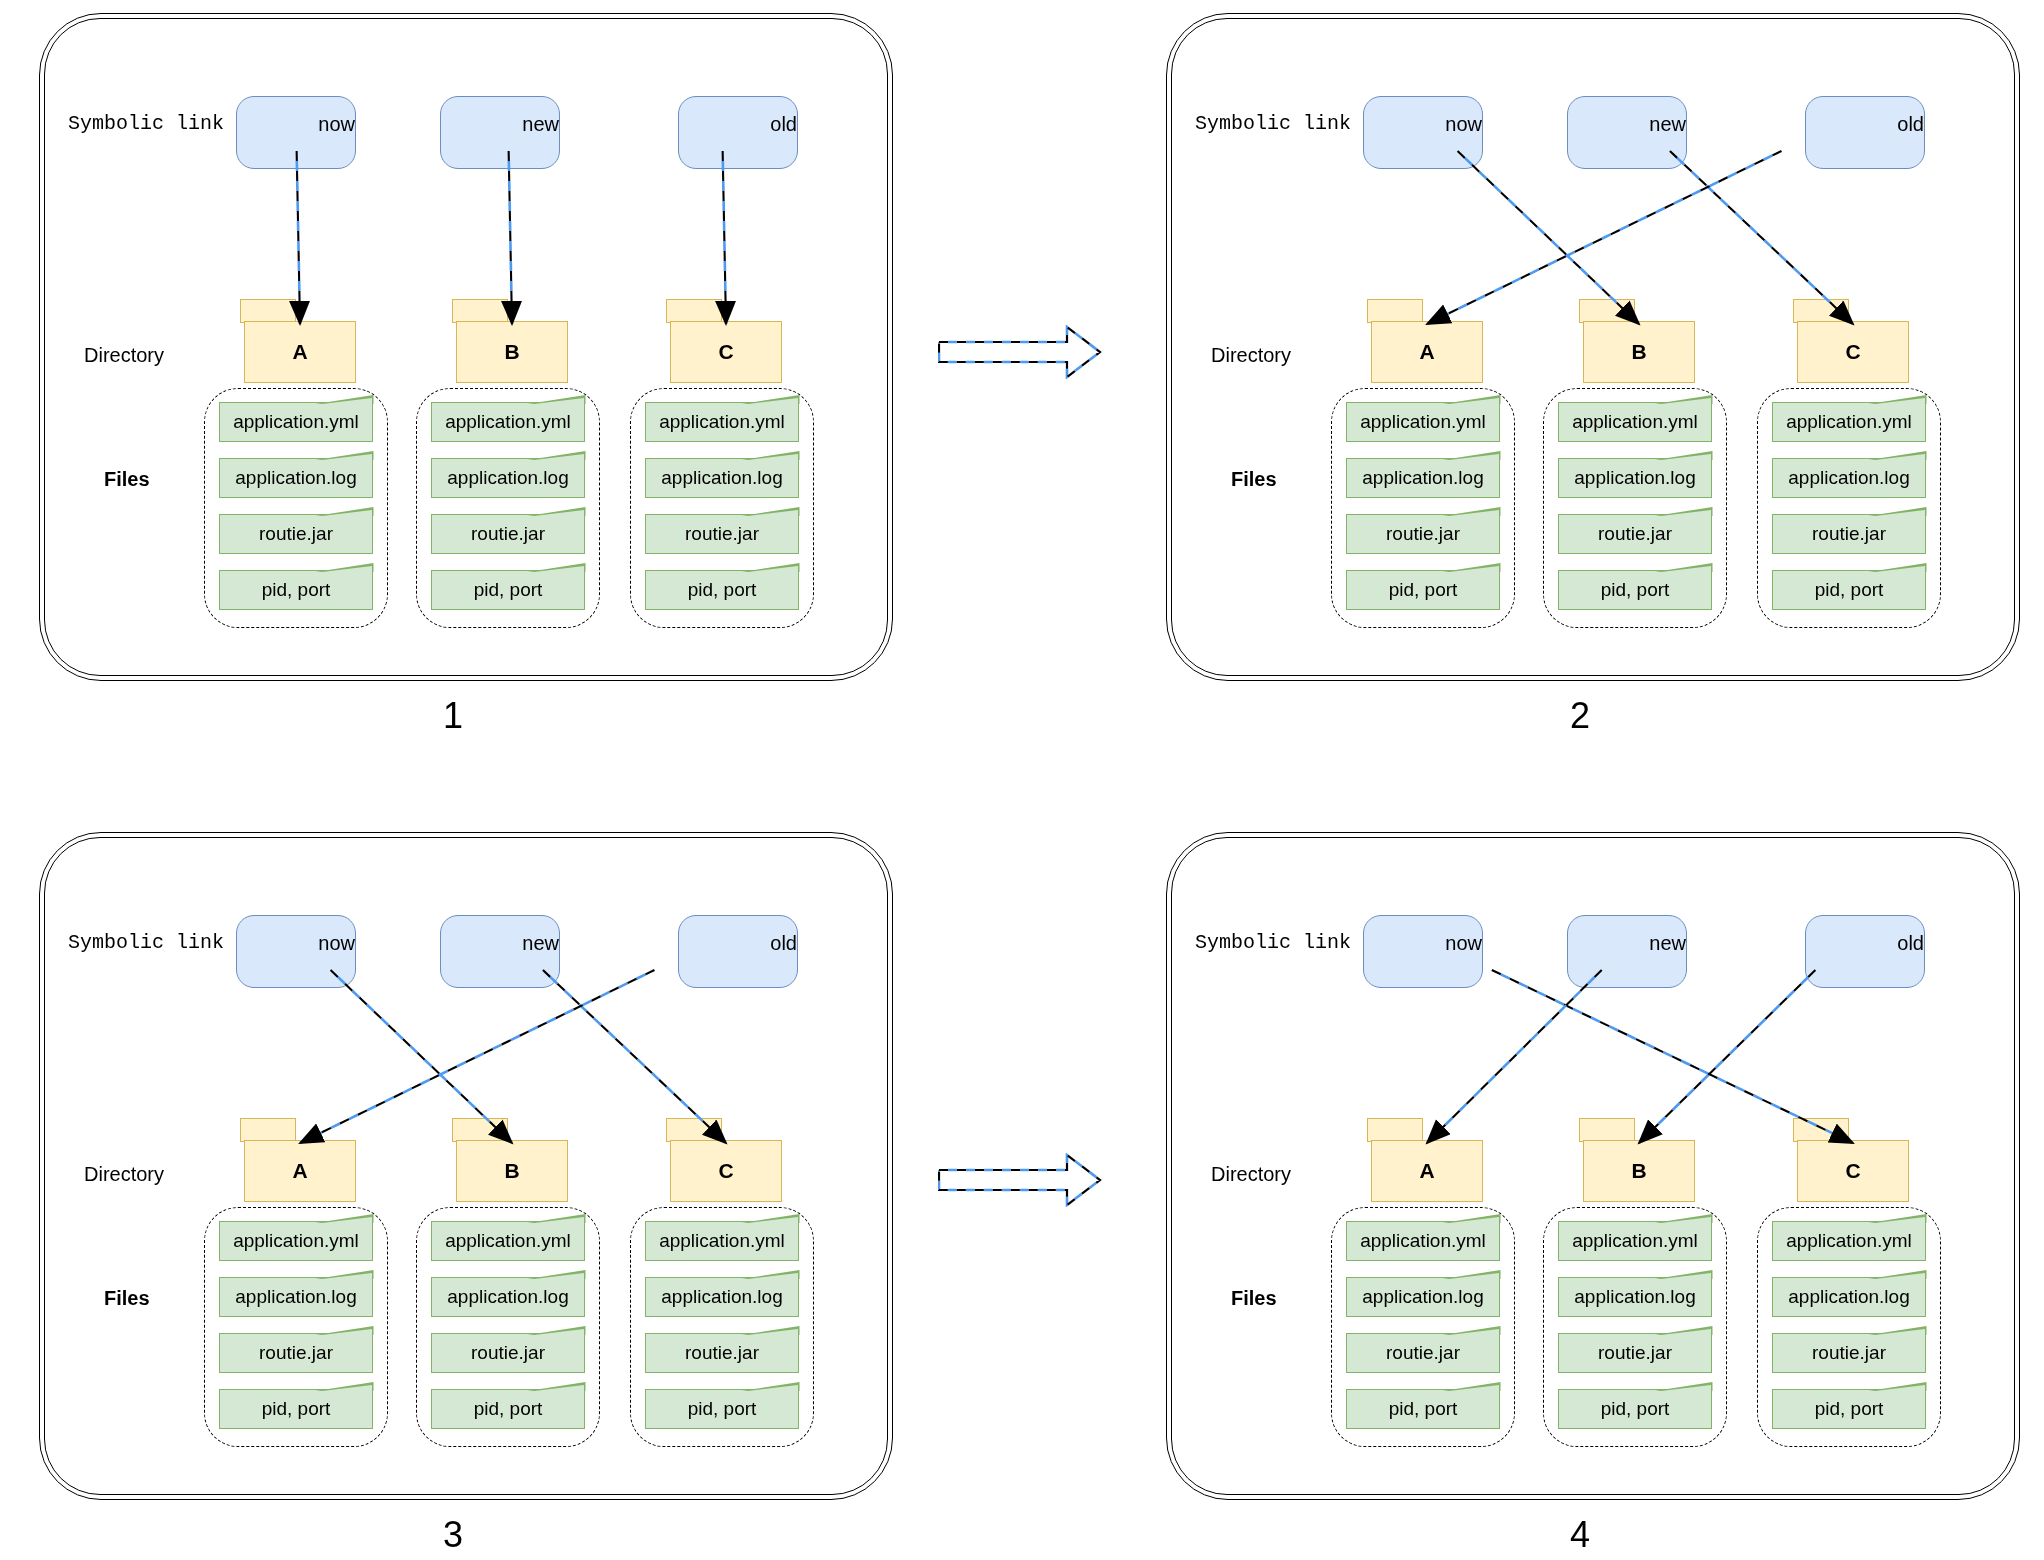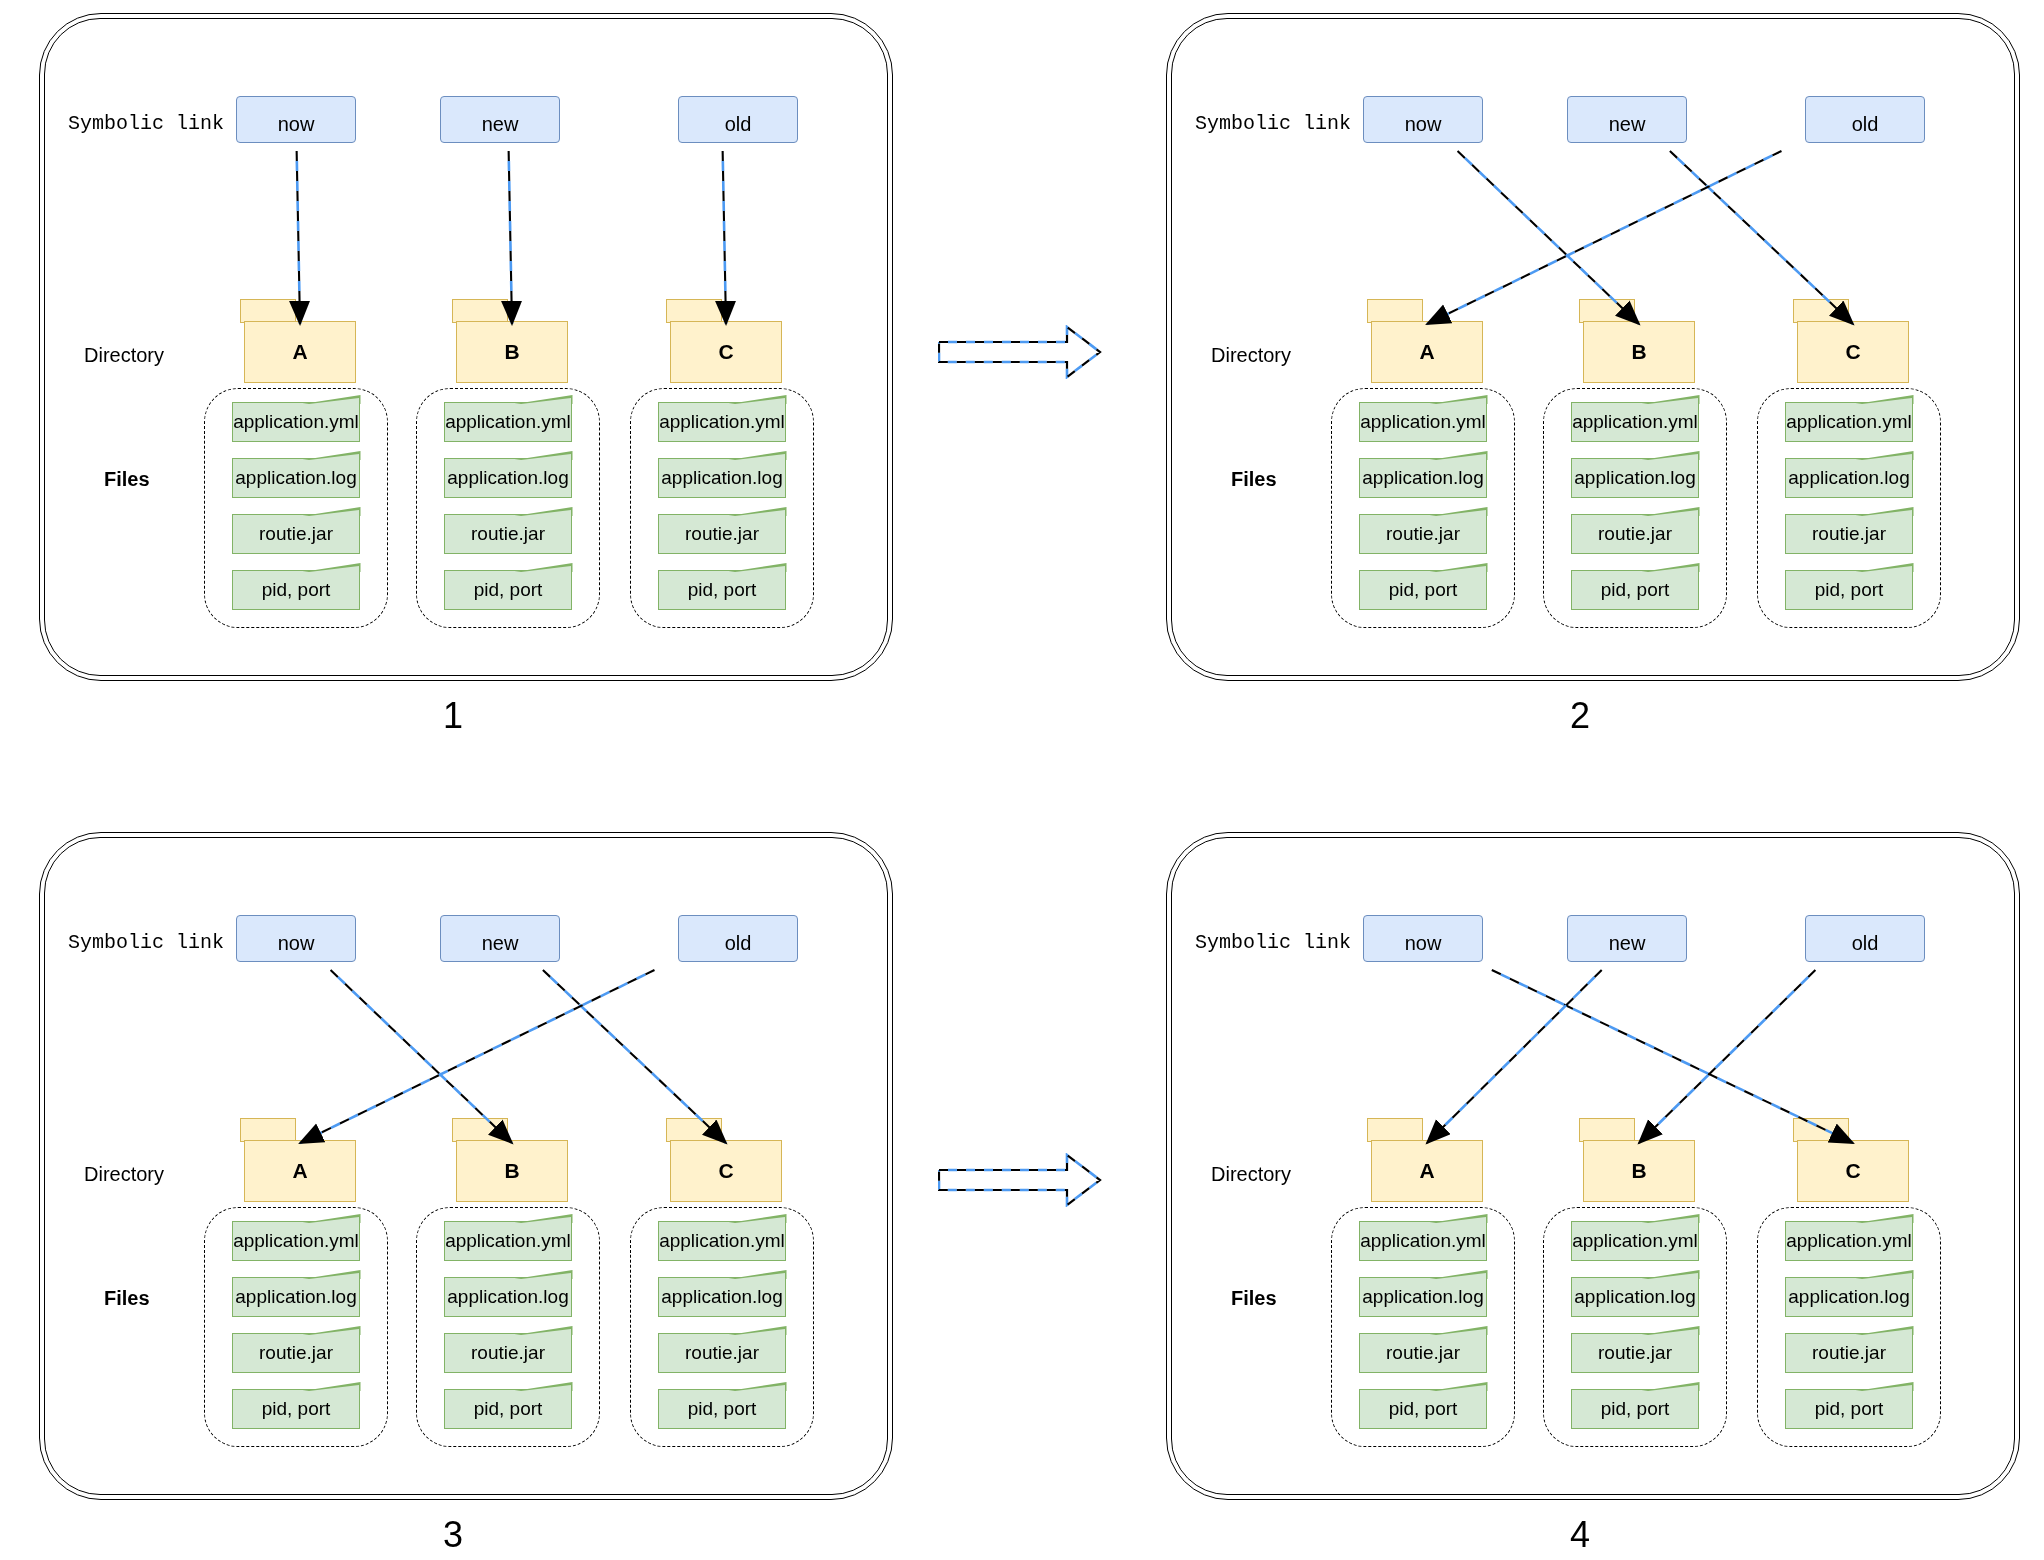--- a/index.html
+++ b/index.html
@@ -16,23 +16,23 @@
     border:1.4px solid #000;border-radius:56px;pointer-events:none;
   }
 
   .row-label{position:absolute;font-size:20px;line-height:26px;white-space:nowrap;}
   .row-label.sym{left:28px;top:97px;font-family:Liberation Mono, monospace;}
   .row-label.dir{left:44px;top:328px;}
   .row-label.files-lab{left:64px;top:452px;font-weight:bold;}
 
   
   .link-box{
-    position:absolute;top:82px;width:120px;height:47px;
-    background:#dae8fc;border:1.6px solid #6c8ebf;border-radius:4px;
-    font-size:20px;line-height:55px;text-align:center;box-sizing:border-box;
+    position:absolute;top:82px;width:120px;height:73px;
+    background:#dae8fc;border:1.6px solid #6c8ebf;border-radius:18px;
+    font-size:20px;line-height:55px;text-align:right;box-sizing:border-box;
   }
   .link-box.c0{left:196px}.link-box.c1{left:400px}.link-box.c2{left:638px}
 
   
   .ftab{
     position:absolute;top:285px;width:56px;height:24px;
     background:#fff2cc;border:1.6px solid #d6b656;box-sizing:border-box;
   }
   .ftab.c0{left:200px}.ftab.c1{left:412px}.ftab.c2{left:626px}
   .fbody{
@@ -42,21 +42,21 @@
   }
   .fbody.c0{left:204px}.fbody.c1{left:416px}.fbody.c2{left:630px}
 
   
   .fgroup{
     position:absolute;top:374px;width:184px;height:240px;
     border:1.6px dashed #000;border-radius:34px;box-sizing:border-box;
   }
   .fgroup.c0{left:164px}.fgroup.c1{left:376px}.fgroup.c2{left:590px}
   .file{
-    position:relative;width:128px;height:40px;margin:16px auto 0 auto;
+    position:relative;width:154px;height:40px;margin:16px auto 0 auto;
     background:#d5e8d4;border:1.5px solid #82b366;box-sizing:border-box;
     font-size:19px;line-height:37px;text-align:center;
   }
   .file:first-child{margin-top:13px;}
   .file::before{
     content:"";position:absolute;top:-8px;right:-1.5px;width:58px;height:9px;
     background:#82b366;clip-path:polygon(0 100%,100% 0,100% 100%);
   }
   .file::after{
     content:"";position:absolute;top:-5px;right:0;width:50px;height:6px;

